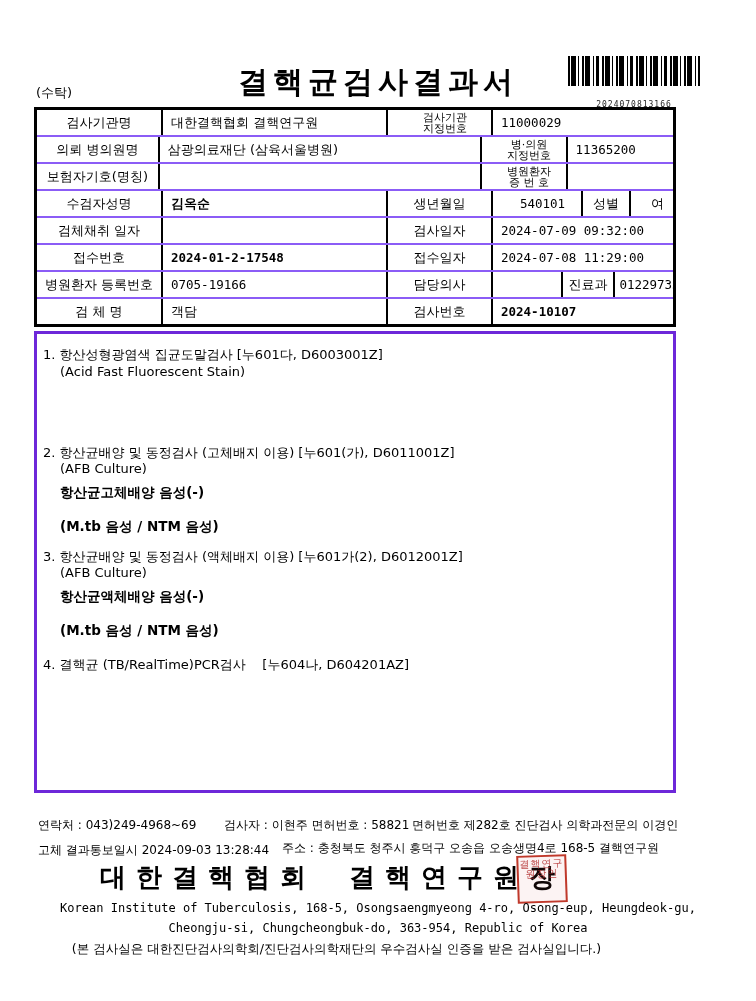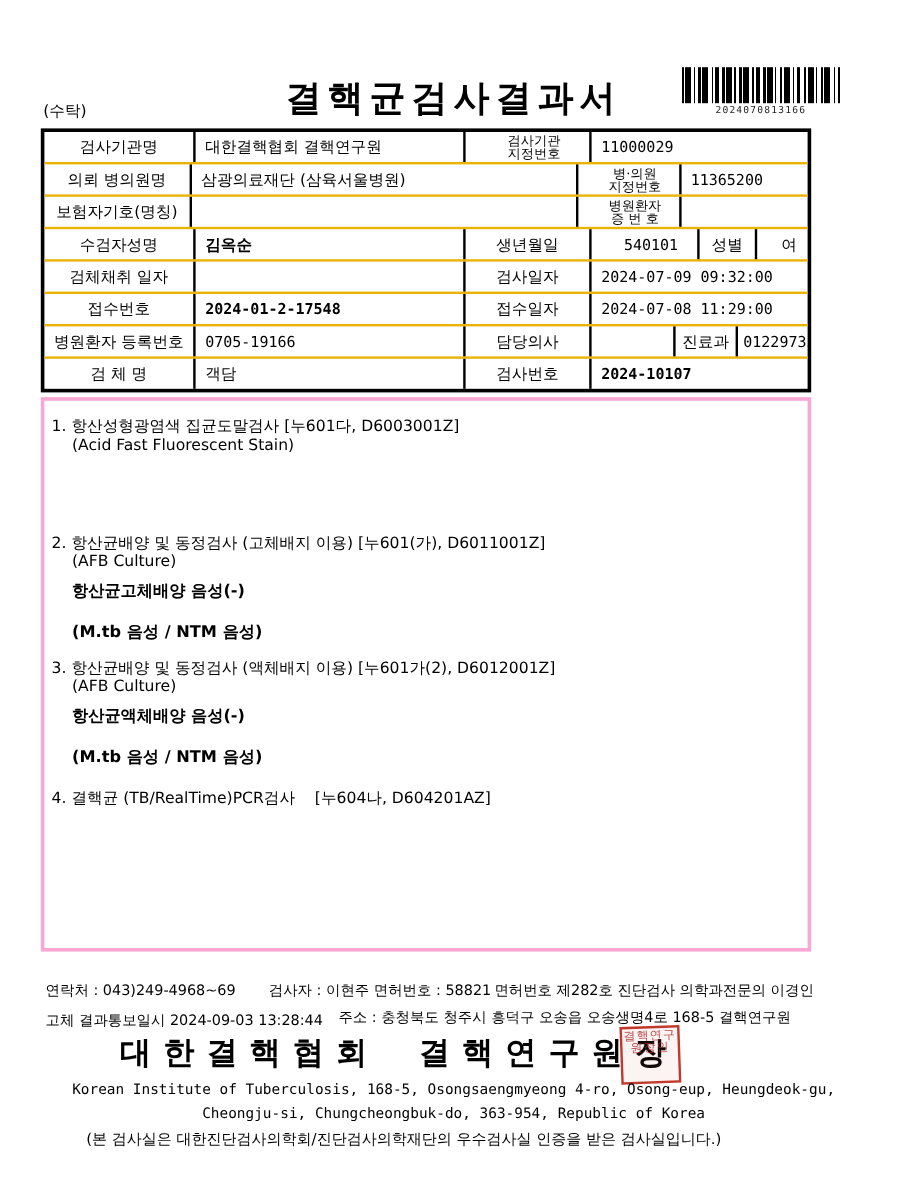--- a/index.html
+++ b/index.html
@@ -15,47 +15,47 @@
     font-size:30px;font-weight:bold;letter-spacing:5px;white-space:nowrap;
   }
   .barcode-wrap{position:absolute;left:568px;top:56px;width:132px;text-align:center;}
   .barcode-bars{
     height:30px;width:132px;
     background:repeating-linear-gradient(90deg,
       #000 0 2px,#fff 2px 3px,#000 3px 8px,#fff 8px 10px,#000 10px 11px,
       #fff 11px 14px,#000 14px 16px,#fff 16px 17px,#000 17px 22px,#fff 22px 25px,
       #000 25px 26px,#fff 26px 28px,#000 28px 31px,#fff 31px 34px);
   }
-  .barcode-num{font-family:"DejaVu Sans Mono",monospace;font-size:8px;letter-spacing:1px;color:#222;margin-top:1px;}
+  .barcode-num{font-family:"DejaVu Sans Mono",monospace;font-size:8px;letter-spacing:1px;color:#222;margin-top:14px;}
   
   .info-table{
     position:absolute;left:34px;top:107px;width:642px;
     border:3px solid #000;box-sizing:border-box;background:#fff;
   }
-  .trow{display:flex;height:25px;border-bottom:2px solid #eab308;}
+  .trow{display:flex;height:25px;border-bottom:2px solid #8b5cf6;}
   .trow:last-child{border-bottom:none;}
   .cell{
     box-sizing:border-box;border-right:2px solid #000;
     display:flex;align-items:center;overflow:hidden;
   }
   .cell:last-child{border-right:none;}
   .lbl{justify-content:center;text-align:center;font-size:13px;}
   .lbl2{white-space:pre-line;font-size:11px;line-height:11px;}
   .val{justify-content:flex-start;padding-left:8px;font-size:13px;white-space:nowrap;}
   .ctr{justify-content:center;padding-left:11px;}
   .mono{font-family:"DejaVu Sans Mono",monospace;font-size:12.5px;}
   .bold{font-weight:bold;}
   .w-a{width:126px}.w-b{width:225px}.w-c{width:105px}.w-d{width:180px}
   .w-b2{width:330px}.w-c2{width:88px}.w-d2{width:108px}
   .w-d4a{width:90px}.w-d4b{width:48px}.w-d4c{width:42px}
   .w-d7a{width:70px}.w-d7b{width:52px}.w-d7c{width:58px}
   
   .results-box{
     position:absolute;left:34px;top:331px;width:642px;height:462px;
-    border:3px solid #f9a8d4;box-sizing:border-box;background:#fff;
+    border:3px solid #6d28d9;box-sizing:border-box;background:#fff;
   }
   .ln{position:absolute;left:6px;font-size:13px;white-space:pre;}
   .ln.sub{left:23px;}
   .ln.res{left:23px;font-weight:bold;font-size:13.5px;}
   
   .f-small{position:absolute;font-size:12px;white-space:nowrap;}
   .org-name{
     position:absolute;left:100px;top:860px;
     font-family:"Liberation Serif","DejaVu Serif",serif;
     font-size:26px;font-weight:bold;letter-spacing:10px;white-space:pre;

